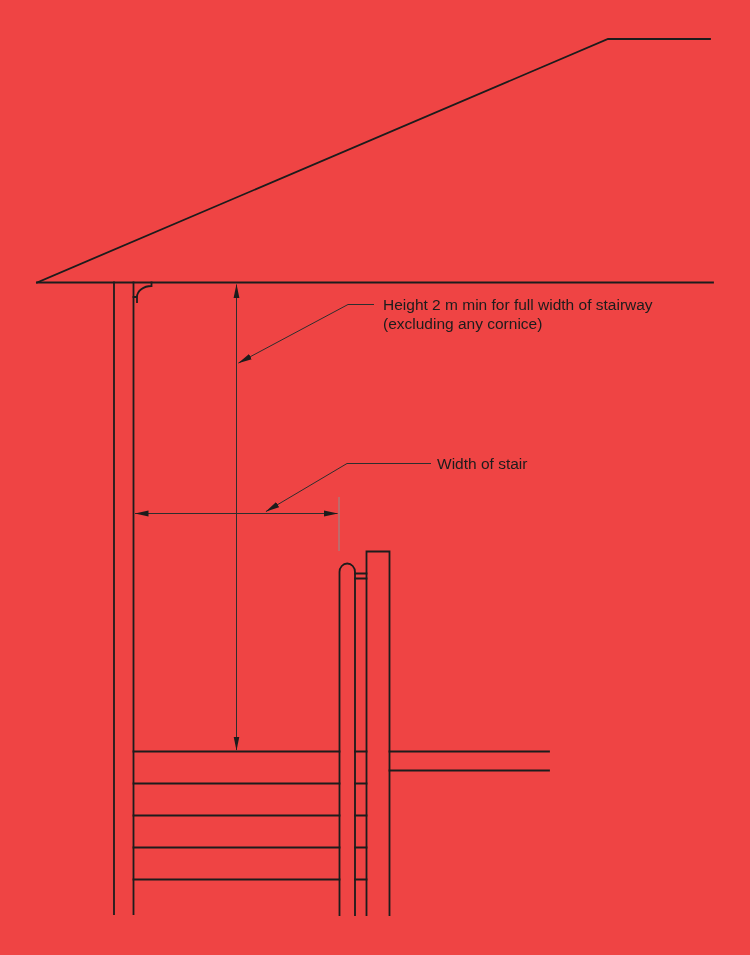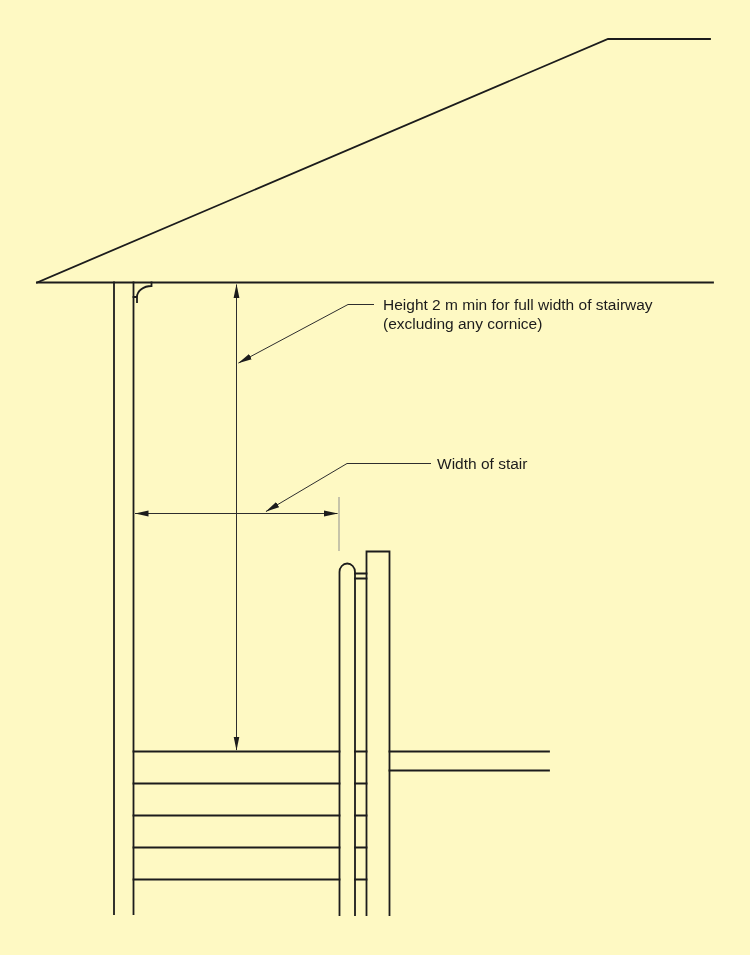--- a/index.html
+++ b/index.html
@@ -7,21 +7,21 @@
     padding: 0;
     background: #ffffff;
     width: 750px;
     height: 955px;
     overflow: hidden;
   }
   .stage {
     position: relative;
     width: 750px;
     height: 955px;
-    background: #fef9c3;
+    background: #ef4444;
     text-align: right;
   }
   svg.drawing {
     display: block;
     width: 750px;
     height: 955px;
   }
   text.ann {
     font-family: "Liberation Sans", "DejaVu Sans", sans-serif;
     font-size: 15.5px;

